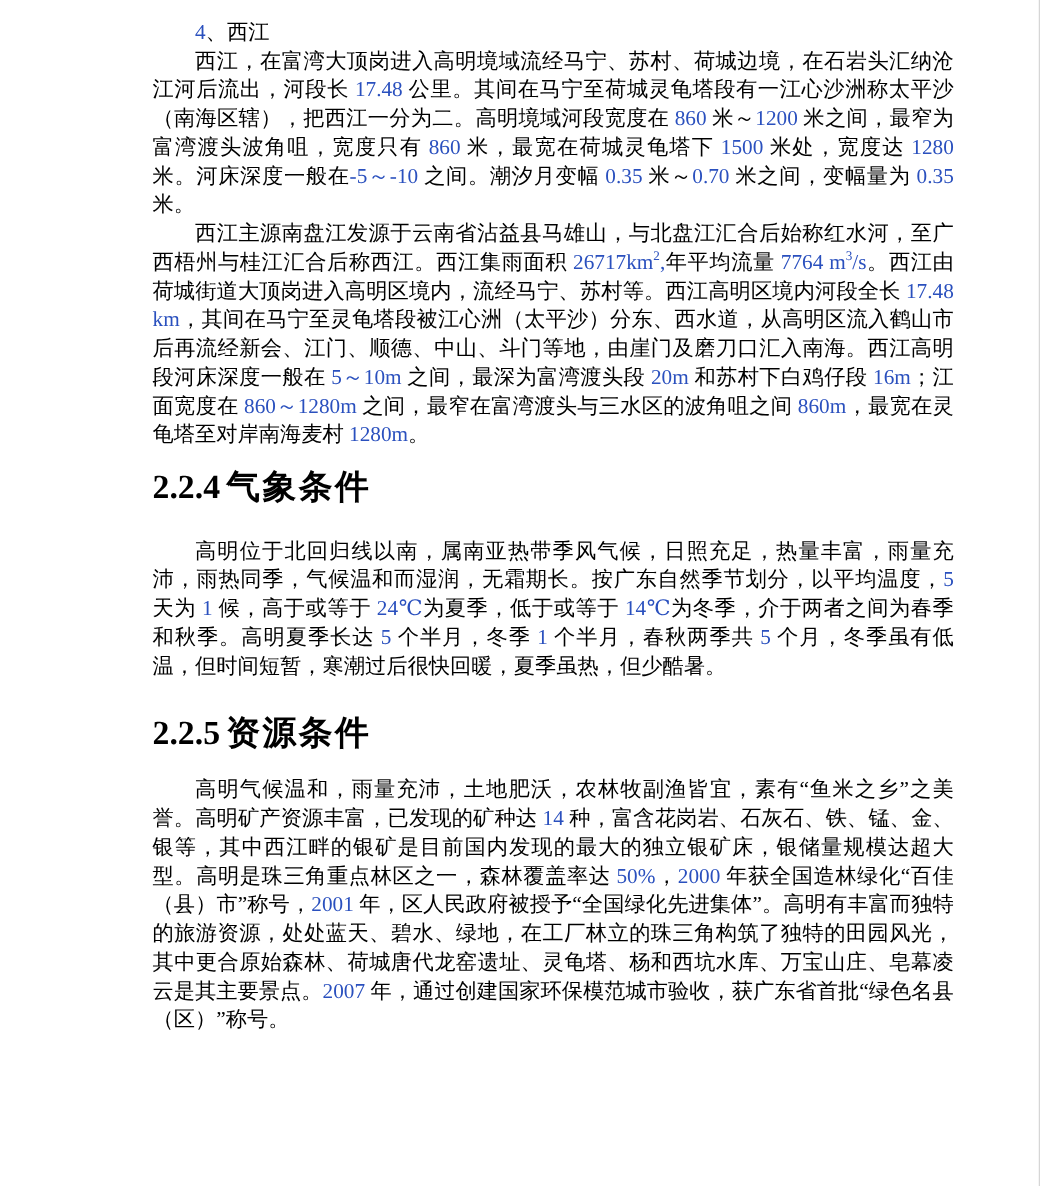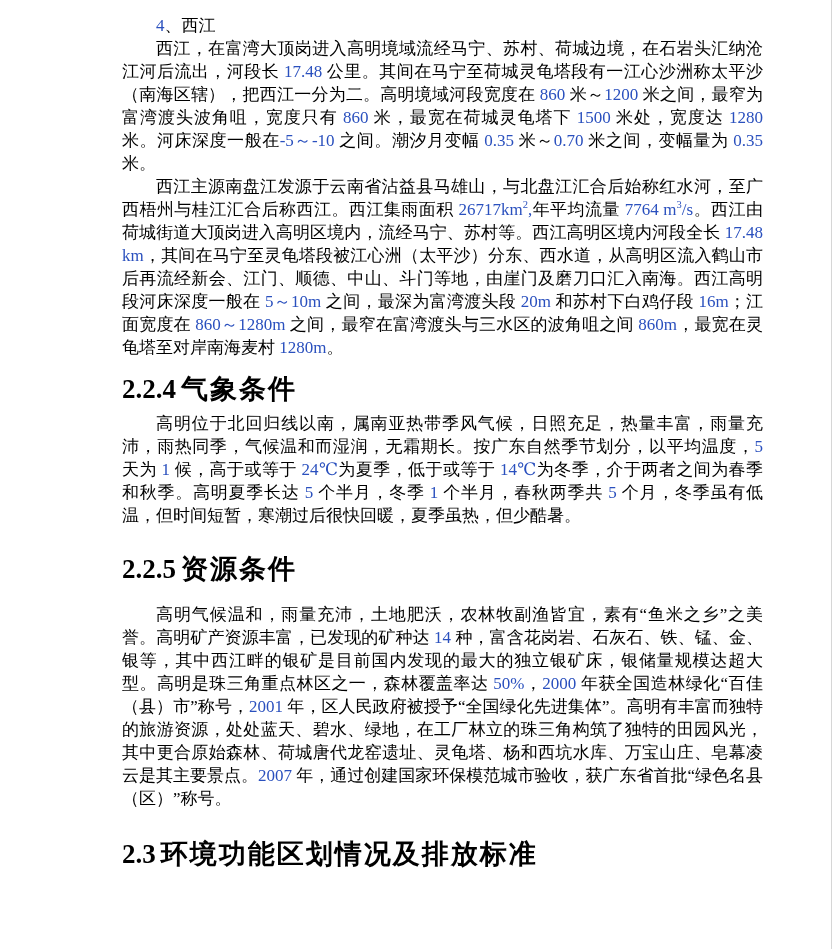--- a/index.html
+++ b/index.html
@@ -40,21 +40,21 @@
   h2.sect {
     margin: 14px 0 18px 0;
     font-size: 27px;
     line-height: 32px;
     font-weight: bold;
     letter-spacing: 2px;
     color: #000000;
     font-family: "Liberation Sans", "DejaVu Sans", sans-serif;
     text-indent: 0;
   }
-  h2.sect--224 { margin-top: 14px; margin-bottom: 7px; }
+  h2.sect--224 { margin-top: 14px; margin-bottom: 24px; }
   h2.sect--225 { margin-top: 26px; }
   h2.sect--23  { margin-top: 28px; margin-bottom: 24px; }
   .run-latin {
     font-family: "Liberation Serif", "DejaVu Serif", serif;
     color: #2a50be;
   }
   .run-sup {
     font-family: "Liberation Serif", "DejaVu Serif", serif;
     color: #2a50be;
     vertical-align: super;
@@ -80,16 +80,15 @@
   <p class="body"><span>西江主源南盘江发源于云南省沾益县马雄山，与北盘江汇合后始称红水河，至广西梧州与桂江汇合后称西江。西江集雨面积 </span><span class="run-latin">26717km</span><span class="run-sup">2</span><span class="run-latin">,</span><span>年平均流量 </span><span class="run-latin">7764 m</span><span class="run-sup">3</span><span class="run-latin">/s</span><span>。西江由荷城街道大顶岗进入高明区境内，流经马宁、苏村等。西江高明区境内河段全长 </span><span class="run-latin">17.48km</span><span>，其间在马宁至灵龟塔段被江心洲（太平沙）分东、西水道，从高明区流入鹤山市后再流经新会、江门、顺德、中山、斗门等地，由崖门及磨刀口汇入南海。西江高明段河床深度一般在 </span><span class="run-latin">5～10m</span><span> 之间，最深为富湾渡头段 </span><span class="run-latin">20m</span><span> 和苏村下白鸡仔段 </span><span class="run-latin">16m</span><span>；江面宽度在 </span><span class="run-latin">860～1280m</span><span> 之间，最窄在富湾渡头与三水区的波角咀之间 </span><span class="run-latin">860m</span><span>，最宽在灵龟塔至对岸南海麦村 </span><span class="run-latin">1280m</span><span>。</span></p>
 
   <h2 class="sect sect--224"><span class="run-hnum">2.2.4</span><span>气象条件</span></h2>
 
   <p class="body"><span>高明位于北回归线以南，属南亚热带季风气候，日照充足，热量丰富，雨量充沛，雨热同季，气候温和而湿润，无霜期长。按广东自然季节划分，以平均温度，</span><span class="run-latin">5</span><span> 天为 </span><span class="run-latin">1</span><span> 候，高于或等于 </span><span class="run-latin">24℃</span><span>为夏季，低于或等于 </span><span class="run-latin">14℃</span><span>为冬季，介于两者之间为春季和秋季。高明夏季长达 </span><span class="run-latin">5</span><span> 个半月，冬季 </span><span class="run-latin">1</span><span> 个半月，春秋两季共 </span><span class="run-latin">5</span><span> 个月，冬季虽有低温，但时间短暂，寒潮过后很快回暖，夏季虽热，但少酷暑。</span></p>
 
   <h2 class="sect sect--225"><span class="run-hnum">2.2.5</span><span>资源条件</span></h2>
 
   <p class="body"><span>高明气候温和，雨量充沛，土地肥沃，农林牧副渔皆宜，素有“鱼米之乡”之美誉。高明矿产资源丰富，已发现的矿种达 </span><span class="run-latin">14</span><span> 种，富含花岗岩、石灰石、铁、锰、金、银等，其中西江畔的银矿是目前国内发现的最大的独立银矿床，银储量规模达超大型。高明是珠三角重点林区之一，森林覆盖率达 </span><span class="run-latin">50%</span><span>，</span><span class="run-latin">2000</span><span> 年获全国造林绿化“百佳（县）市”称号，</span><span class="run-latin">2001</span><span> 年，区人民政府被授予“全国绿化先进集体”。高明有丰富而独特的旅游资源，处处蓝天、碧水、绿地，在工厂林立的珠三角构筑了独特的田园风光，其中更合原始森林、荷城唐代龙窑遗址、灵龟塔、杨和西坑水库、万宝山庄、皂幕凌云是其主要景点。</span><span class="run-latin">2007</span><span> 年，通过创建国家环保模范城市验收，获广东省首批“绿色名县（区）”称号。</span></p>
 
-  <h2 class="sect sect--23"><span class="run-hnum">2.3</span><span>环境功能区划情况及排放标准</span></h2>
 
   <div class="edge-line"></div>
 </div>
 
 </body></html>

